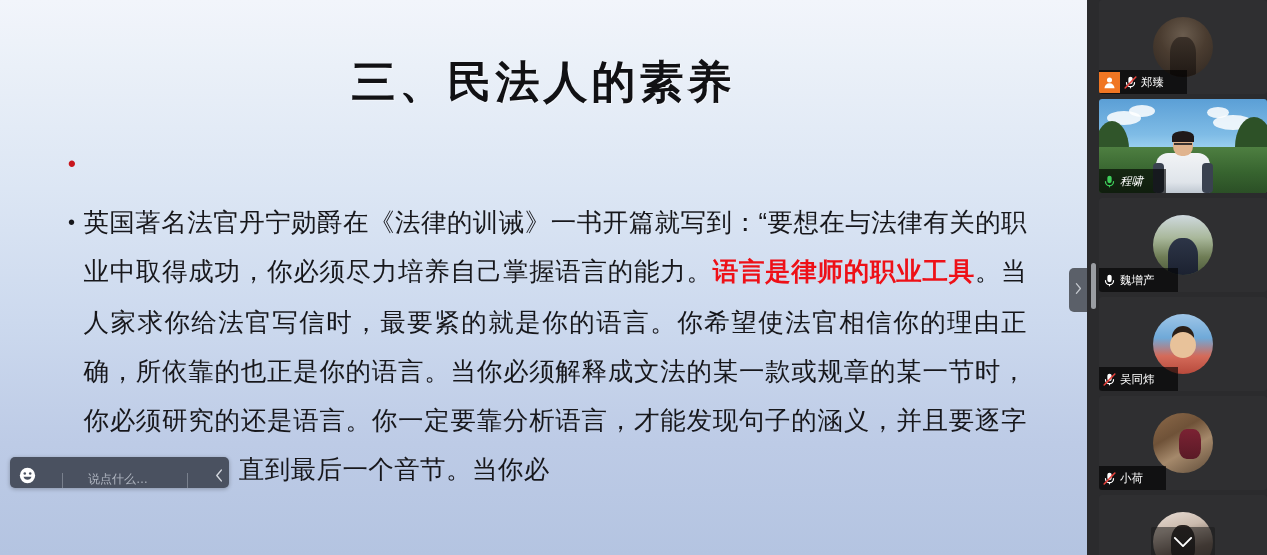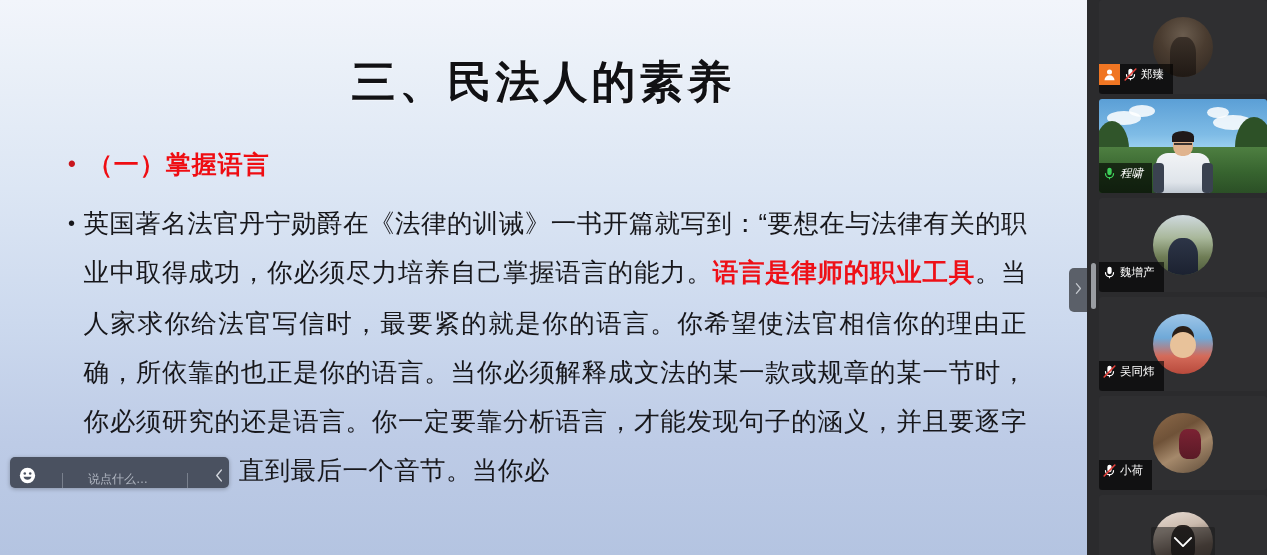--- a/index.html
+++ b/index.html
@@ -255,24 +255,24 @@
   .video-scene .person .arm-r {
     position: absolute; top: 30px; width: 11px; height: 30px;
     background: #3a4250; border-radius: 4px;
   }
   .video-scene .person .arm-l { left: -2px; }
   .video-scene .person .arm-r { right: -2px; }
 
   .tile-nameplate {
     position: absolute;
     left: 0; bottom: 0;
-    display: flex; 
-    height: 30px;
+    display: flex; align-items: center;
+    height: 24px;
     background: rgba(0,0,0,0.62);
-    padding-right: 9px;
+    padding-right: 23px;
   }
   .host-badge {
     width: 21px; height: 21px;
     background: #f07623;
     display: flex; align-items: center; justify-content: center;
     flex: 0 0 auto;
   }
   .mic-wrap {
     width: 20px; height: 21px;
     display: flex; align-items: center; justify-content: center;
@@ -303,21 +303,20 @@
 <div id="app">
 
   <div class="slide-area">
 
     <div class="slide-title">三、民法人的素养</div>
 
     <div class="slide-body">
 
       <div class="sub-head">
         <span class="bullet">•</span>
-        <span class="sub-head-text">（一）掌握语言</span>
       </div>
 
       <div class="para">
         <span class="bullet">•</span>
         <span class="para-text"><span>英国著名法官丹宁勋爵在《法律的训诫》一书开篇就写到：“要想在与法律有关的职业中取得成功，你必须尽力培养自己掌握语言的能力。</span><span class="hl">语言是律师的职业工具</span><span>。当人家求你给法官写信时，最要紧的就是你的语言。你希望使法官相信你的理由正确，所依靠的也正是你的语言。当你必须解释成文法的某一款或规章的某一节时，你必须研究的还是语言。你一定要靠分析语言，才能发现句子的涵义，并且要逐字逐句地分析；直到最后一个音节。当你必</span></span>
       </div>
 
     </div>
 
     <div class="chat-bar">

